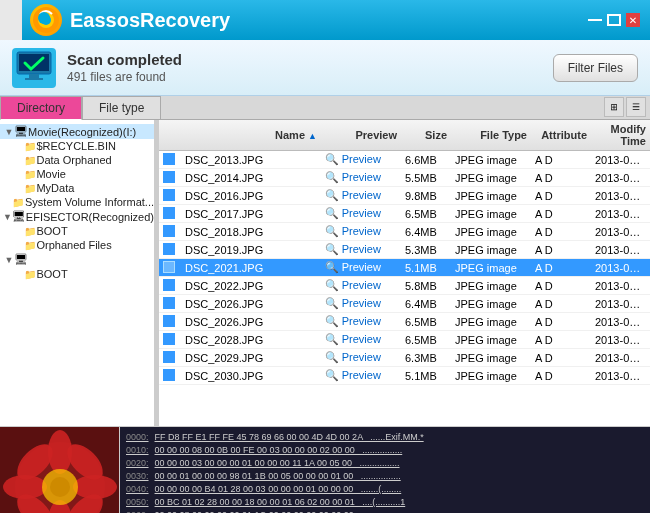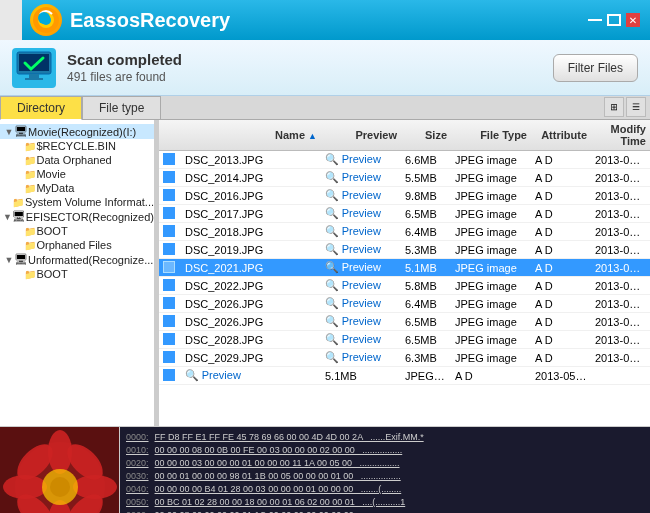--- a/index.html
+++ b/index.html
@@ -61,21 +61,21 @@
     .tab {
       padding: 4px 16px;
       cursor: pointer;
       font-size: 12px;
       border: 1px solid #aaa;
       border-bottom: none;
       background: #e0e0e0;
       color: #333;
     }
     .tab.active {
-      background: #fde047;
+      background: #ec4899;
       border-bottom: 1px solid white;
       margin-bottom: -1px;
       z-index: 1;
     }
 
     
     .main-content {
       display: flex;
       height: 306px;
       background: white;
@@ -328,21 +328,20 @@
       <span class="tree-indent" style="width:14px;"></span>
       <span class="tree-toggle"></span>
       <span style="font-size:10px;">📁</span>
       <span class="tree-label">Orphaned Files</span>
     </div>
 
     <div class="tree-item">
       <span class="tree-indent" style="width:4px;"></span>
       <span class="tree-toggle">▼</span>
       <span style="font-size:11px;">🖥</span>
-      <span class="tree-label">Unformatted(Recognize...</span>
     </div>
 
     <div class="tree-item">
       <span class="tree-indent" style="width:14px;"></span>
       <span class="tree-toggle"></span>
       <span style="font-size:10px;">📁</span>
       <span class="tree-label">BOOT</span>
     </div>
   </div>
 
@@ -502,20 +501,21 @@
             <span class="preview-link">🔍 Preview</span>
           </div>
         <div>6.3MB</div>
         <div>JPEG image</div>
         <div>A D</div>
         <div>2013-05-24 15:58:10</div>
       </div>
 
       <div class="file-row">
         <div><div class="file-checkbox checked"></div></div>
+        <div>DSC_2030.JPG</div>
         <div>
             <span class="preview-link">🔍 Preview</span>
           </div>
         <div>5.1MB</div>
         <div>JPEG image</div>
         <div>A D</div>
         <div>2013-05-24 15:59:46</div>
       </div>
 
     </div>

